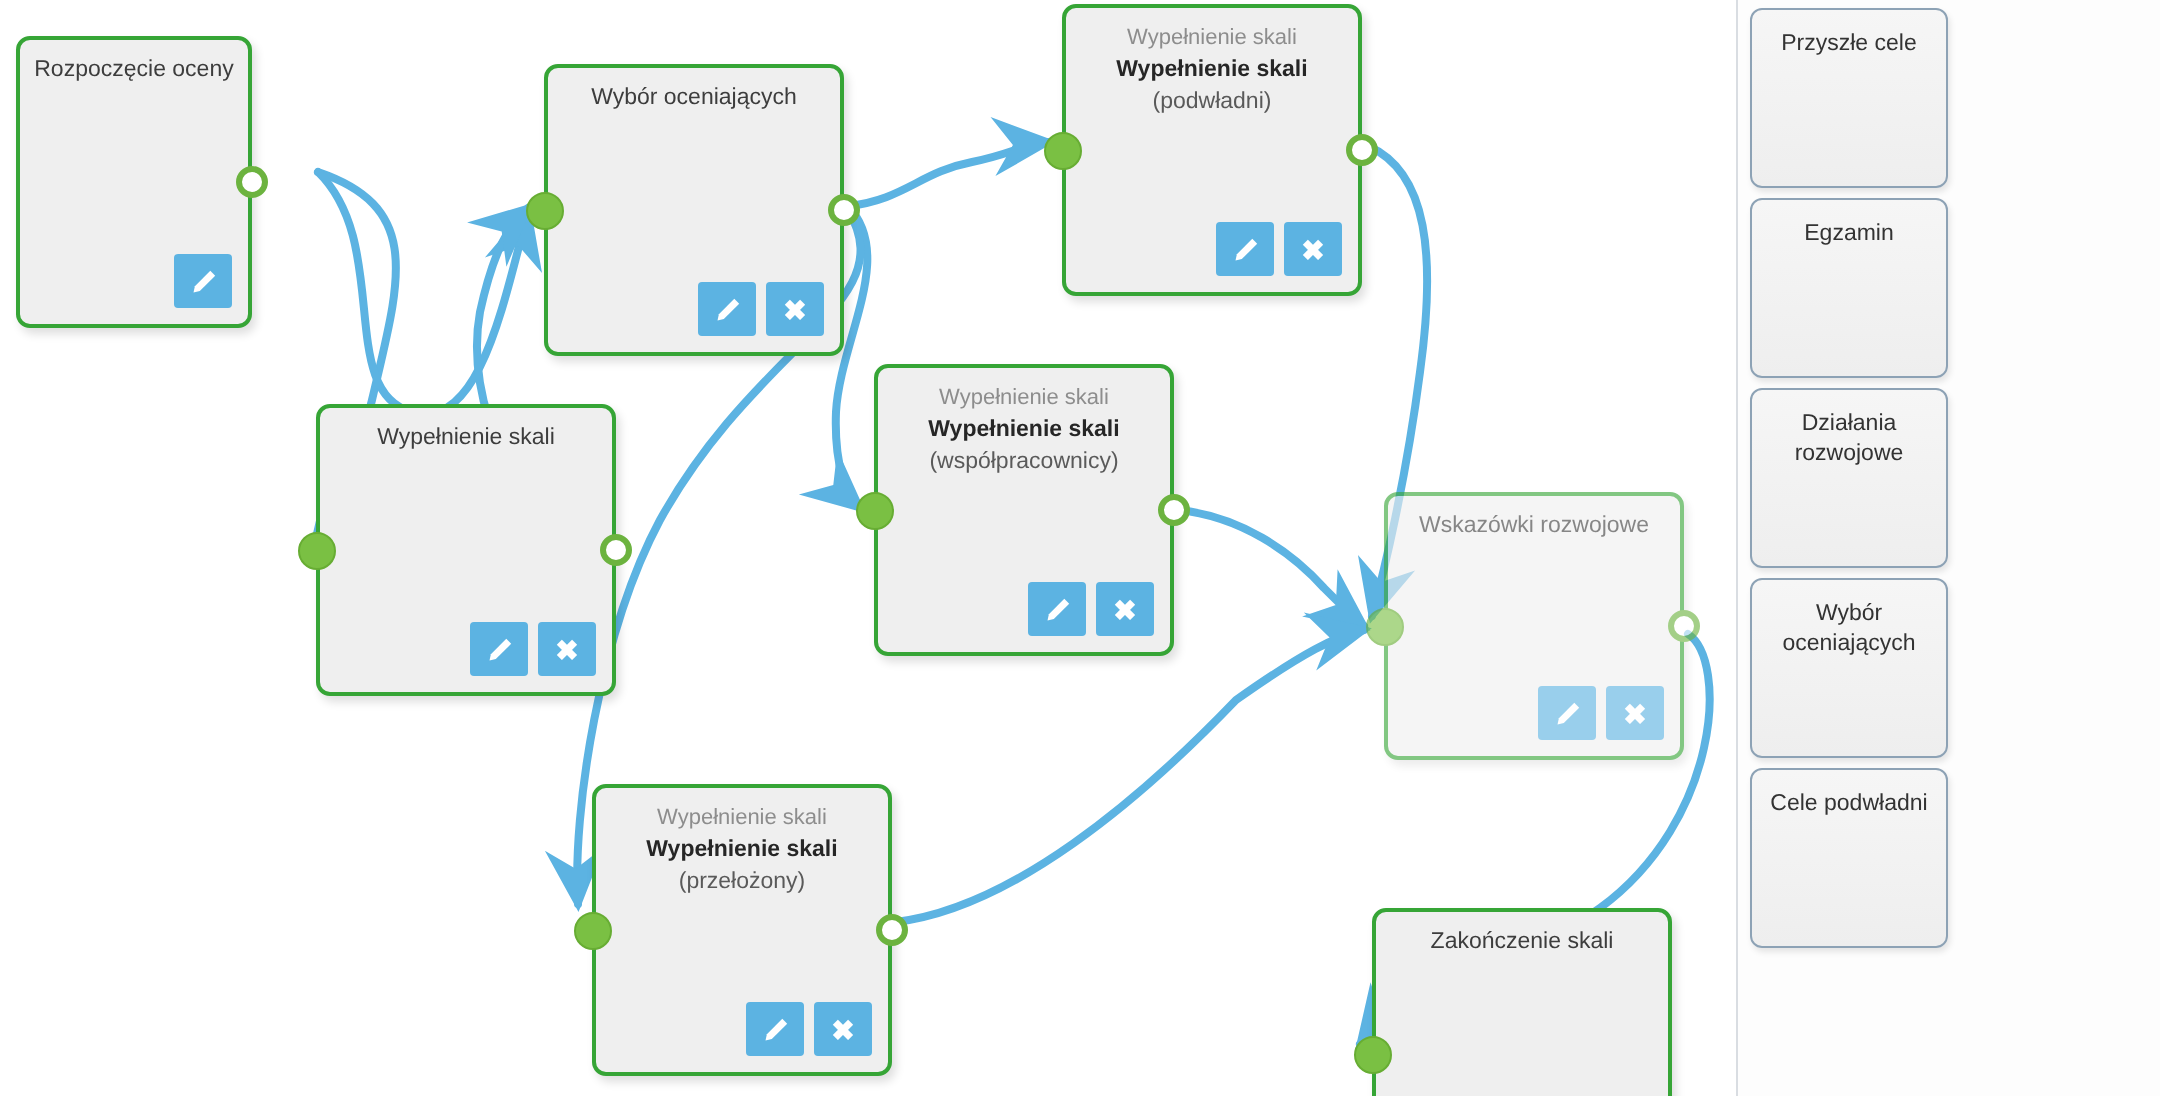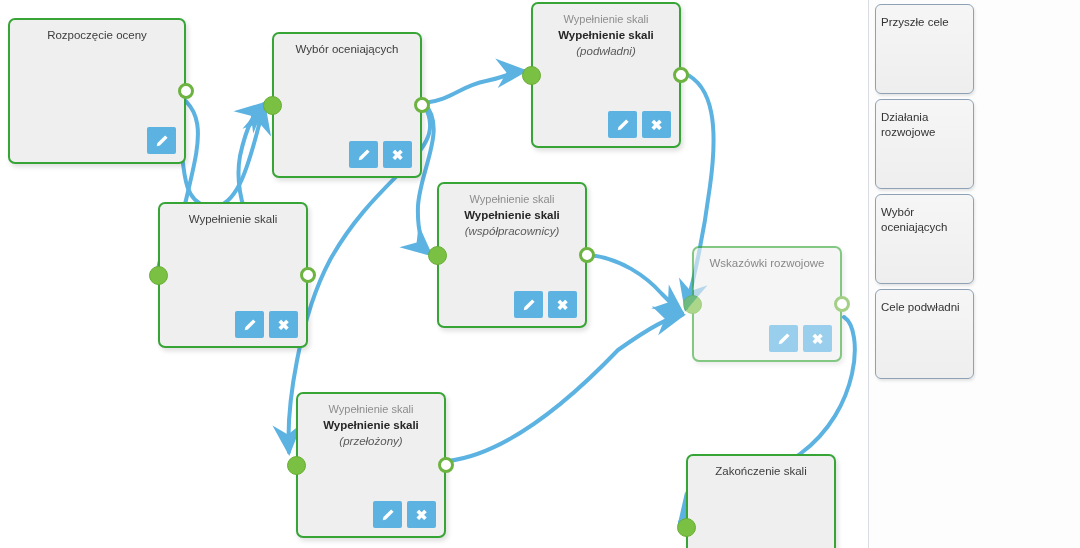--- a/index.html
+++ b/index.html
@@ -30,21 +30,21 @@
     text-align:center;
     line-height:16px;
     color:#4a4a4a;
     font-size:11.5px;
     padding:0 6px;
     box-sizing:border-box;
     user-select:none;
   }
   .node-title .t-sub{display:block;color:#8d8d8d;font-size:11px;}
   .node-title .t-main{display:block;color:#262626;font-weight:bold;font-size:11.5px;}
-  .node-title .t-paren{display:block;color:#5a5a5a;font-size:11.5px;font-style:italic;}
+  .node-title .t-paren{display:block;color:#5a5a5a;font-size:11.5px;}
   .node-title .t-single{display:block;color:#3d3d3d;font-size:11.5px;}
 
   .node-btns{position:absolute;right:8px;bottom:8px;display:flex;gap:5px;}
   .nbtn{
     width:29px;height:27px;
     background:#5cb3e2;
     border:none;border-radius:2px;
     display:flex;align-items:center;justify-content:center;
     cursor:pointer;
   }
@@ -69,20 +69,21 @@
   }
   #palette{display:flex;flex-wrap:wrap;gap:5px;}
   .pitem{
     box-sizing:border-box;
     width:99px;height:90px;
     background:linear-gradient(#f6f6f6,#eeeeee);
     border:1px solid #8da2b5;
     border-radius:6px;
     box-shadow:1px 2px 3px rgba(0,0,0,.10);
     padding-top:10px;
+    text-align:center;
     cursor:pointer;
   }
   .pitem-label{
     display:block;
     font-size:11.5px;
     line-height:15px;
     color:#333333;
     padding:0 5px;
     user-select:none;
   }
@@ -118,21 +119,21 @@
 
         <path d="M589,255 C620,258 646,276 662,294 C672,304 678,310 682,313"></path>
 
         <path d="M448,461 C506,454 570,400 618,350 C652,326 668,318 682,315"></path>
 
         <path d="M844,317 C864,330 860,410 800,454 C744,494 694,504 680,522"></path>
       </g>
     </svg>
 
     <div id="nodes">
-        <div class="node" style="left: 8px; top: 18px; width: 178px; height: 146px;">
+        <div class="node" style="left: 8px; top: 18px; width: 118px; height: 146px;">
           <div class="node-title">
             <span class="t-single">Rozpoczęcie oceny</span>
           </div>
           <div class="node-btns">
             <button class="nbtn">
               <span>
                 <svg width="14" height="14" viewBox="0 0 16 16" aria-hidden="true">
                   <path d="M11.6 1.6 L14.4 4.4 L5.6 13.2 L2 14 L2.8 10.4 Z" fill="#ffffff"></path>
                 </svg>
               </span>
@@ -213,21 +214,21 @@
                 </svg>
               </span>
             </button>
             <button class="nbtn">
               <span class="xglyph">✖</span>
             </button>
           </div>
           <div class="port in" style="left: -11.5px; top: calc(50% - 9.5px);"></div>
           <div class="port out" style="right: -10px; top: calc(50% - 8px);"></div>
         </div>
-        <div class="node faded" style="left: 692px; top: 246px; width: 150px; height: 116px;">
+        <div class="node faded" style="left: 692px; top: 246px; width: 150px; height: 134px;">
           <div class="node-title">
             <span class="t-single">Wskazówki rozwojowe</span>
           </div>
           <div class="node-btns">
             <button class="nbtn">
               <span>
                 <svg width="14" height="14" viewBox="0 0 16 16" aria-hidden="true">
                   <path d="M11.6 1.6 L14.4 4.4 L5.6 13.2 L2 14 L2.8 10.4 Z" fill="#ffffff"></path>
                 </svg>
               </span>
@@ -268,20 +269,23 @@
         </div>
       </div>
   </div>
 
   <div id="sidebar">
     <div id="palette">
         <div class="pitem">
           <span class="pitem-label">Przyszłe cele</span>
         </div>
         <div class="pitem">
+          <span class="pitem-label">Egzamin</span>
+        </div>
+        <div class="pitem">
           <span class="pitem-label">Działania rozwojowe</span>
         </div>
         <div class="pitem">
           <span class="pitem-label">Wybór oceniających</span>
         </div>
         <div class="pitem">
           <span class="pitem-label">Cele podwładni</span>
         </div>
       </div>
   </div>

